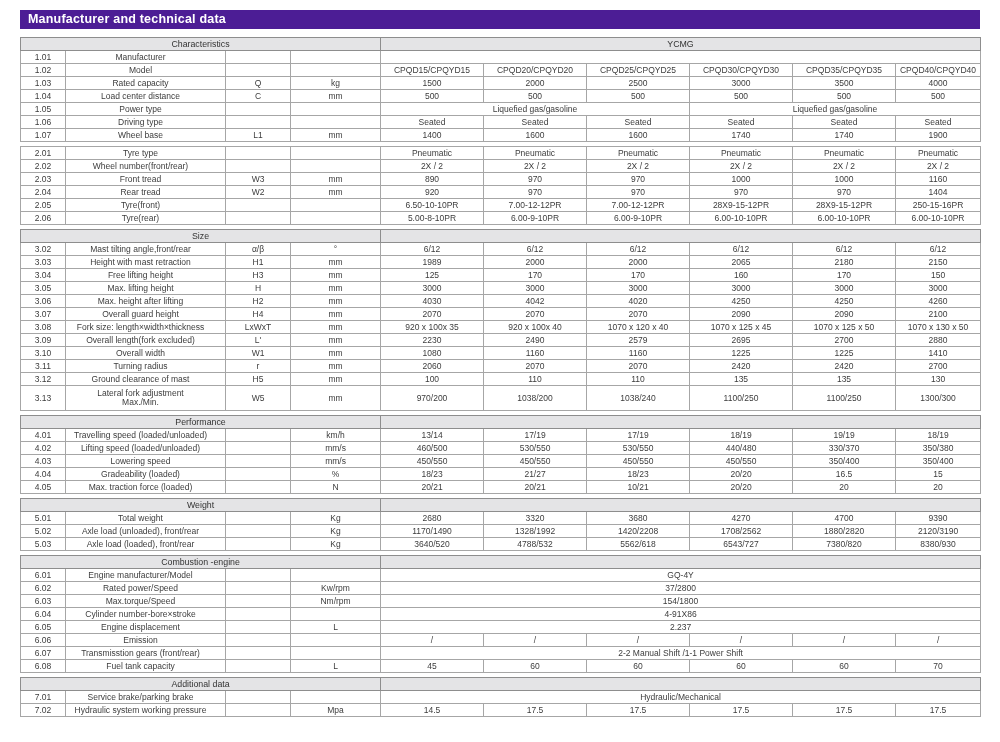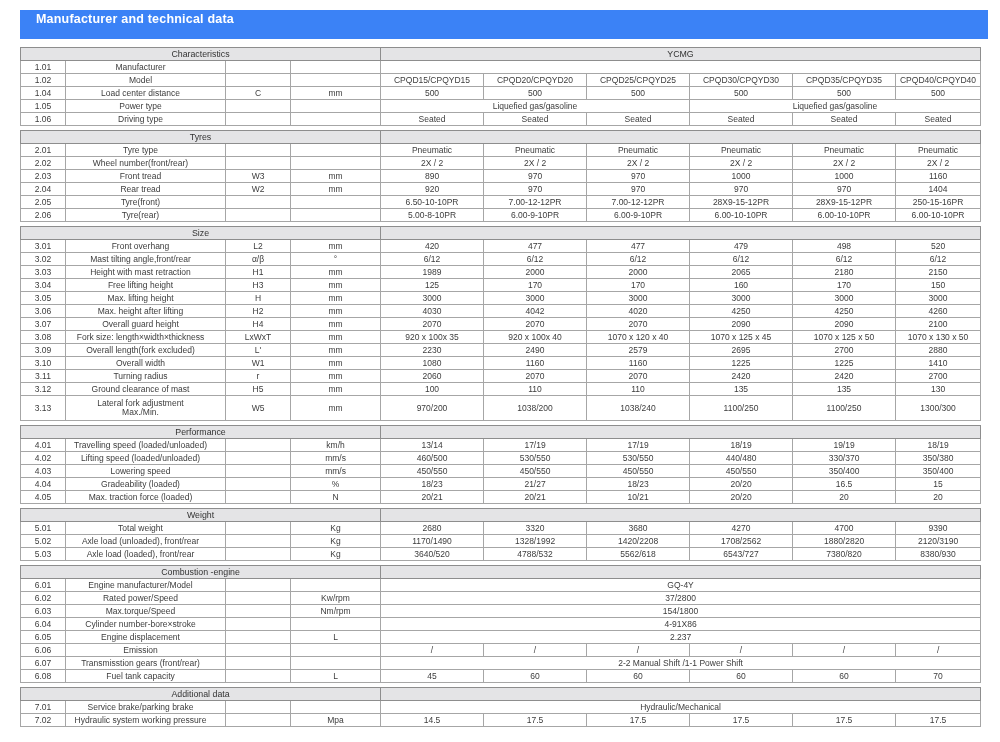--- a/index.html
+++ b/index.html
@@ -1,20 +1,20 @@
 <!DOCTYPE html>
 <html><head>
 <meta charset="utf-8">
 <style>
   html,body{margin:0;padding:0;background:#ffffff;}
   body{width:1000px;height:742px;font-family:"Liberation Sans",sans-serif;}
   .page{padding:10px 20px 0 20px;}
   .title-bar{
-    width:952px;height:29px;background:#3b82f6;color:#ffffff;
-    font-size:12.5px;font-weight:bold;line-height:19px;padding-left:16px;
+    width:952px;height:19px;background:#4c1d95;color:#ffffff;
+    font-size:12.5px;font-weight:bold;line-height:19px;padding-left:8px;
     letter-spacing:0.2px;margin-bottom:8px;
   }
   table.spec{
     border-collapse:collapse;table-layout:fixed;width:960px;
     margin-bottom:4px;border:1px solid #6f6f6f;
   }
   table.spec td{
     border:1px solid #a6a6a6;font-size:8.5px;color:#3c3c3c;
     text-align:center;height:12px;line-height:11px;padding:0 2px;
     overflow:hidden;white-space:nowrap;
@@ -67,20 +67,32 @@
             <td></td>
             <td></td>
             <td>CPQD15/CPQYD15</td>
             <td>CPQD20/CPQYD20</td>
             <td>CPQD25/CPQYD25</td>
             <td>CPQD30/CPQYD30</td>
             <td>CPQD35/CPQYD35</td>
             <td>CPQD40/CPQYD40</td>
           </tr>
           <tr>
+            <td>1.03</td>
+            <td class="lbl">Rated capacity</td>
+            <td>Q</td>
+            <td>kg</td>
+            <td>1500</td>
+            <td>2000</td>
+            <td>2500</td>
+            <td>3000</td>
+            <td>3500</td>
+            <td>4000</td>
+          </tr>
+          <tr>
             <td>1.04</td>
             <td class="lbl">Load center distance</td>
             <td>C</td>
             <td>mm</td>
             <td>500</td>
             <td>500</td>
             <td>500</td>
             <td>500</td>
             <td>500</td>
             <td>500</td>
@@ -97,41 +109,49 @@
             <td>1.06</td>
             <td class="lbl">Driving type</td>
             <td></td>
             <td></td>
             <td>Seated</td>
             <td>Seated</td>
             <td>Seated</td>
             <td>Seated</td>
             <td>Seated</td>
             <td>Seated</td>
+          </tr>
+          <tr>
+            <td>1.07</td>
+            <td class="lbl">Wheel base</td>
+            <td>L1</td>
+            <td>mm</td>
+            <td>1400</td>
+            <td>1600</td>
+            <td>1600</td>
+            <td>1740</td>
+            <td>1740</td>
+            <td>1900</td>
           </tr>
         </tbody>
       </table>
       <table class="spec">
         <colgroup>
           <col style="width: 45px;">
           <col style="width: 160px;">
           <col style="width: 65px;">
           <col style="width: 90px;">
           <col style="width: 103px;">
           <col style="width: 103px;">
           <col style="width: 103px;">
           <col style="width: 103px;">
           <col style="width: 103px;">
           <col style="width: 85px;">
         </colgroup>
         <tbody>
-          <tr class="band">
-            <td colspan="4">Tyres</td>
-            <td colspan="6"></td>
-          </tr>
           <tr>
             <td>2.01</td>
             <td class="lbl">Tyre type</td>
             <td></td>
             <td></td>
             <td>Pneumatic</td>
             <td>Pneumatic</td>
             <td>Pneumatic</td>
             <td>Pneumatic</td>
             <td>Pneumatic</td>
@@ -209,32 +229,20 @@
           <col style="width: 103px;">
           <col style="width: 103px;">
           <col style="width: 103px;">
           <col style="width: 103px;">
           <col style="width: 85px;">
         </colgroup>
         <tbody>
           <tr class="band">
             <td colspan="4">Size</td>
             <td colspan="6"></td>
-          </tr>
-          <tr>
-            <td>3.01</td>
-            <td class="lbl">Front overhang</td>
-            <td>L2</td>
-            <td>mm</td>
-            <td>420</td>
-            <td>477</td>
-            <td>477</td>
-            <td>479</td>
-            <td>498</td>
-            <td>520</td>
           </tr>
           <tr>
             <td>3.02</td>
             <td class="lbl">Mast tilting angle,front/rear</td>
             <td>α/β</td>
             <td>°</td>
             <td>6/12</td>
             <td>6/12</td>
             <td>6/12</td>
             <td>6/12</td>

